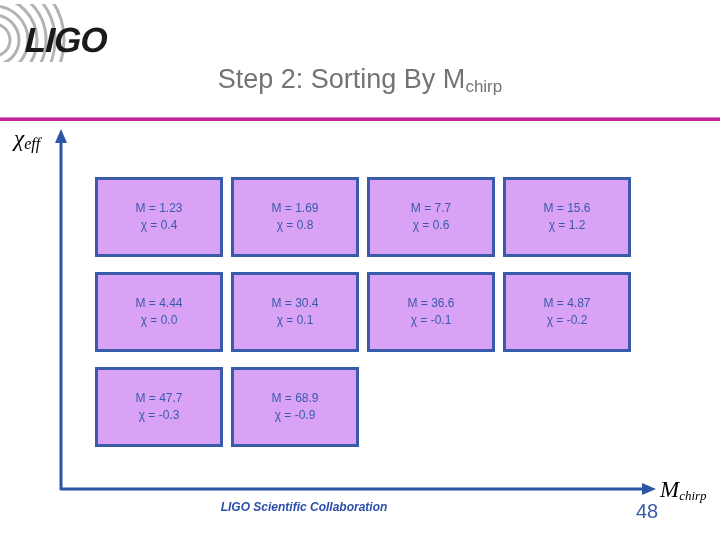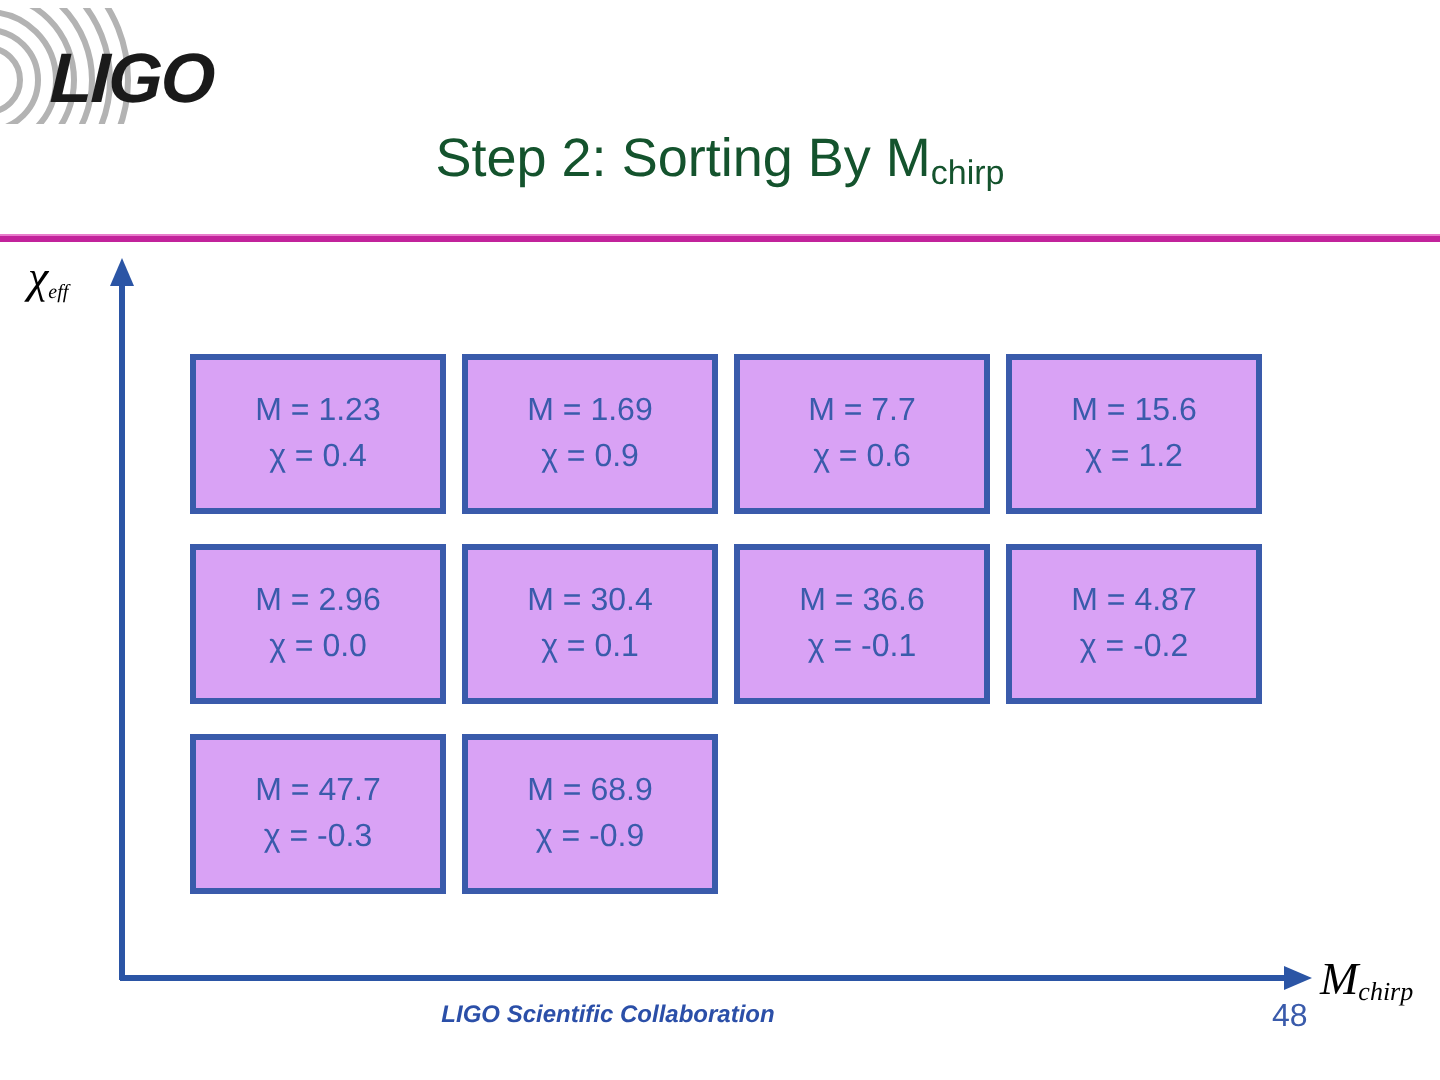--- a/index.html
+++ b/index.html
@@ -40,21 +40,21 @@
   }
 
   
   #slide-title {
     position: absolute;
     left: 0;
     top: 64px;
     width: 720px;
     text-align: center;
     font-size: 27px;
-    color: #14532d;
+    color: #737373;
     font-family: "Liberation Sans", sans-serif;
     white-space: nowrap;
   }
   #slide-title .sub {
     font-size: 17px;
     vertical-align: -4px;
   }
 
   
   #magenta-rule {
@@ -81,21 +81,21 @@
   #ylabel {
     position: absolute;
     left: 14px;
     top: 126px;
     font-family: "Liberation Serif", serif;
     font-style: italic;
     font-size: 23px;
     color: #000000;
   }
   #ylabel .sub {
-    font-size: 10px;
+    font-size: 16px;
     vertical-align: -3px;
   }
   #xlabel {
     position: absolute;
     left: 660px;
     top: 477px;
     font-family: "Liberation Serif", serif;
     font-style: italic;
     font-size: 23px;
     color: #000000;
@@ -120,21 +120,21 @@
   .cell {
     background: #d9a2f5;
     border: 3px solid #3a5bab;
     box-sizing: border-box;
     display: flex;
     flex-direction: column;
     align-items: center;
     justify-content: center;
     color: #3a5bab;
     font-family: "Liberation Sans", sans-serif;
-    font-size: 16px;
+    font-size: 12px;
     line-height: 1.45;
   }
   .cell .line { white-space: nowrap; }
 
   
   #footer-text {
     position: absolute;
     left: 0;
     top: 500px;
     width: 608px;
@@ -143,21 +143,21 @@
     font-weight: bold;
     font-style: italic;
     font-size: 12px;
     color: #2b4fa8;
   }
   #page-number {
     position: absolute;
     left: 636px;
     top: 500px;
     font-family: "Liberation Sans", sans-serif;
-    font-size: 16px;
+    font-size: 20px;
     color: #3a5bab;
   }
 </style>
 </head>
 <body>
 
 <div id="ligo-logo">
   <svg width="135" height="78" viewBox="0 0 135 78">
     <g fill="none" stroke="#b3b3b3" stroke-width="3">
       <circle cx="-6" cy="40" r="16"></circle>
@@ -197,33 +197,33 @@
   <span>M</span><span class="sub">chirp</span>
 </div>
 
 <div id="cell-grid">
   <div class="cell">
     <span class="line">M = 1.23</span>
     <span class="line">χ = 0.4</span>
   </div>
   <div class="cell">
     <span class="line">M = 1.69</span>
-    <span class="line">χ = 0.9</span>
+    <span class="line">χ = 0.8</span>
   </div>
   <div class="cell">
     <span class="line">M = 7.7</span>
     <span class="line">χ = 0.6</span>
   </div>
   <div class="cell">
     <span class="line">M = 15.6</span>
     <span class="line">χ = 1.2</span>
   </div>
 
   <div class="cell">
-    <span class="line">M = 2.96</span>
+    <span class="line">M = 4.44</span>
     <span class="line">χ = 0.0</span>
   </div>
   <div class="cell">
     <span class="line">M = 30.4</span>
     <span class="line">χ = 0.1</span>
   </div>
   <div class="cell">
     <span class="line">M = 36.6</span>
     <span class="line">χ = -0.1</span>
   </div>

